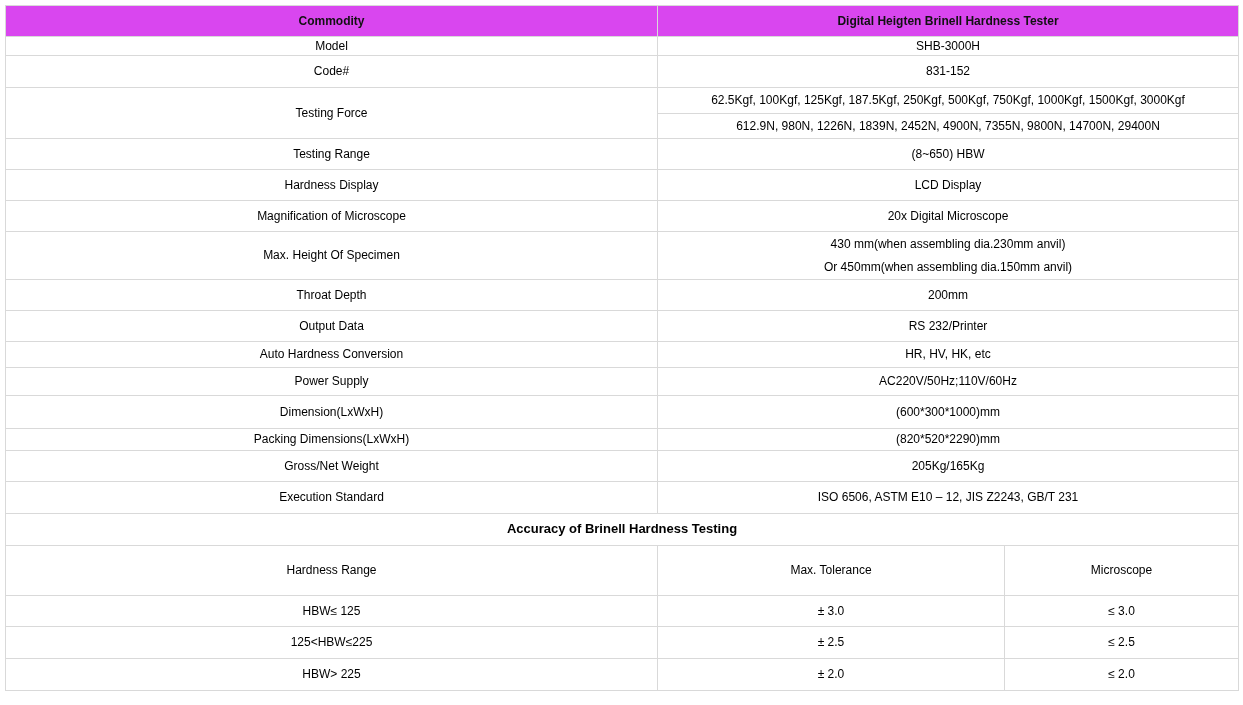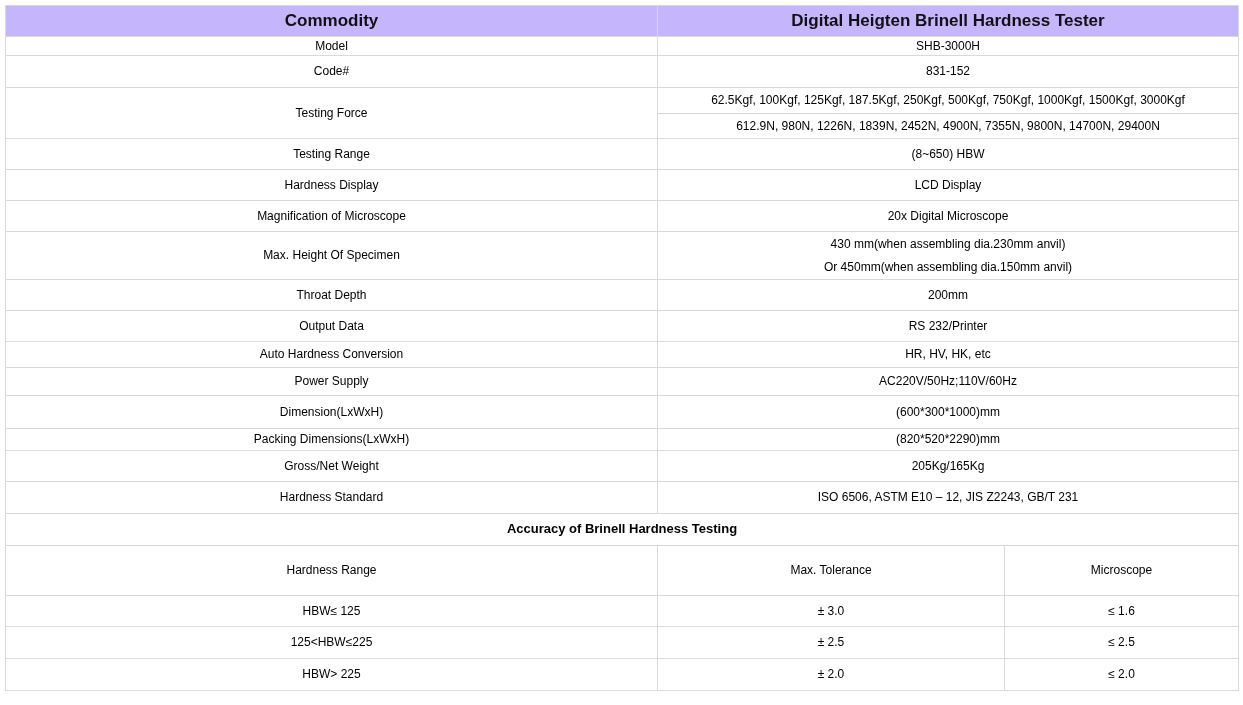--- a/index.html
+++ b/index.html
@@ -22,23 +22,23 @@
     border: 1px solid #d9d9d9;
     text-align: center;
     vertical-align: middle;
     font-size: 12px;
     line-height: 1.25;
     padding: 0 6px;
     overflow: hidden;
     white-space: nowrap;
   }
   td.hdr {
-    background: #c4b5fd;
+    background: #d946ef;
     font-weight: bold;
-    font-size: 17px;
+    font-size: 12px;
     color: #111111;
     margin-left: 33px;
   }
   td.section-title {
     font-weight: bold;
     font-size: 13px;
     margin-top: 36px;
   }
   .two-line div { line-height: 23px; }
 </style>
@@ -128,38 +128,38 @@
     <td>Packing Dimensions(LxWxH)</td>
     <td colspan="2">(820*520*2290)mm</td>
   </tr>
 
   <tr style="height:31px">
     <td>Gross/Net Weight</td>
     <td colspan="2">205Kg/165Kg</td>
   </tr>
 
   <tr style="height:32px">
-    <td>Hardness Standard</td>
+    <td>Execution Standard</td>
     <td colspan="2">ISO 6506, ASTM E10 – 12, JIS Z2243, GB/T 231</td>
   </tr>
 
   <tr style="height:32px">
     <td colspan="3" class="section-title">Accuracy of Brinell Hardness Testing</td>
   </tr>
 
   <tr style="height:50px">
     <td>Hardness Range</td>
     <td>Max. Tolerance</td>
     <td>Microscope</td>
   </tr>
 
   <tr style="height:31px">
     <td>HBW≤ 125</td>
     <td>± 3.0</td>
-    <td>≤ 1.6</td>
+    <td>≤ 3.0</td>
   </tr>
 
   <tr style="height:32px">
     <td>125&lt;HBW≤225</td>
     <td>± 2.5</td>
     <td>≤ 2.5</td>
   </tr>
 
   <tr style="height:32px">
     <td>HBW&gt; 225</td>

